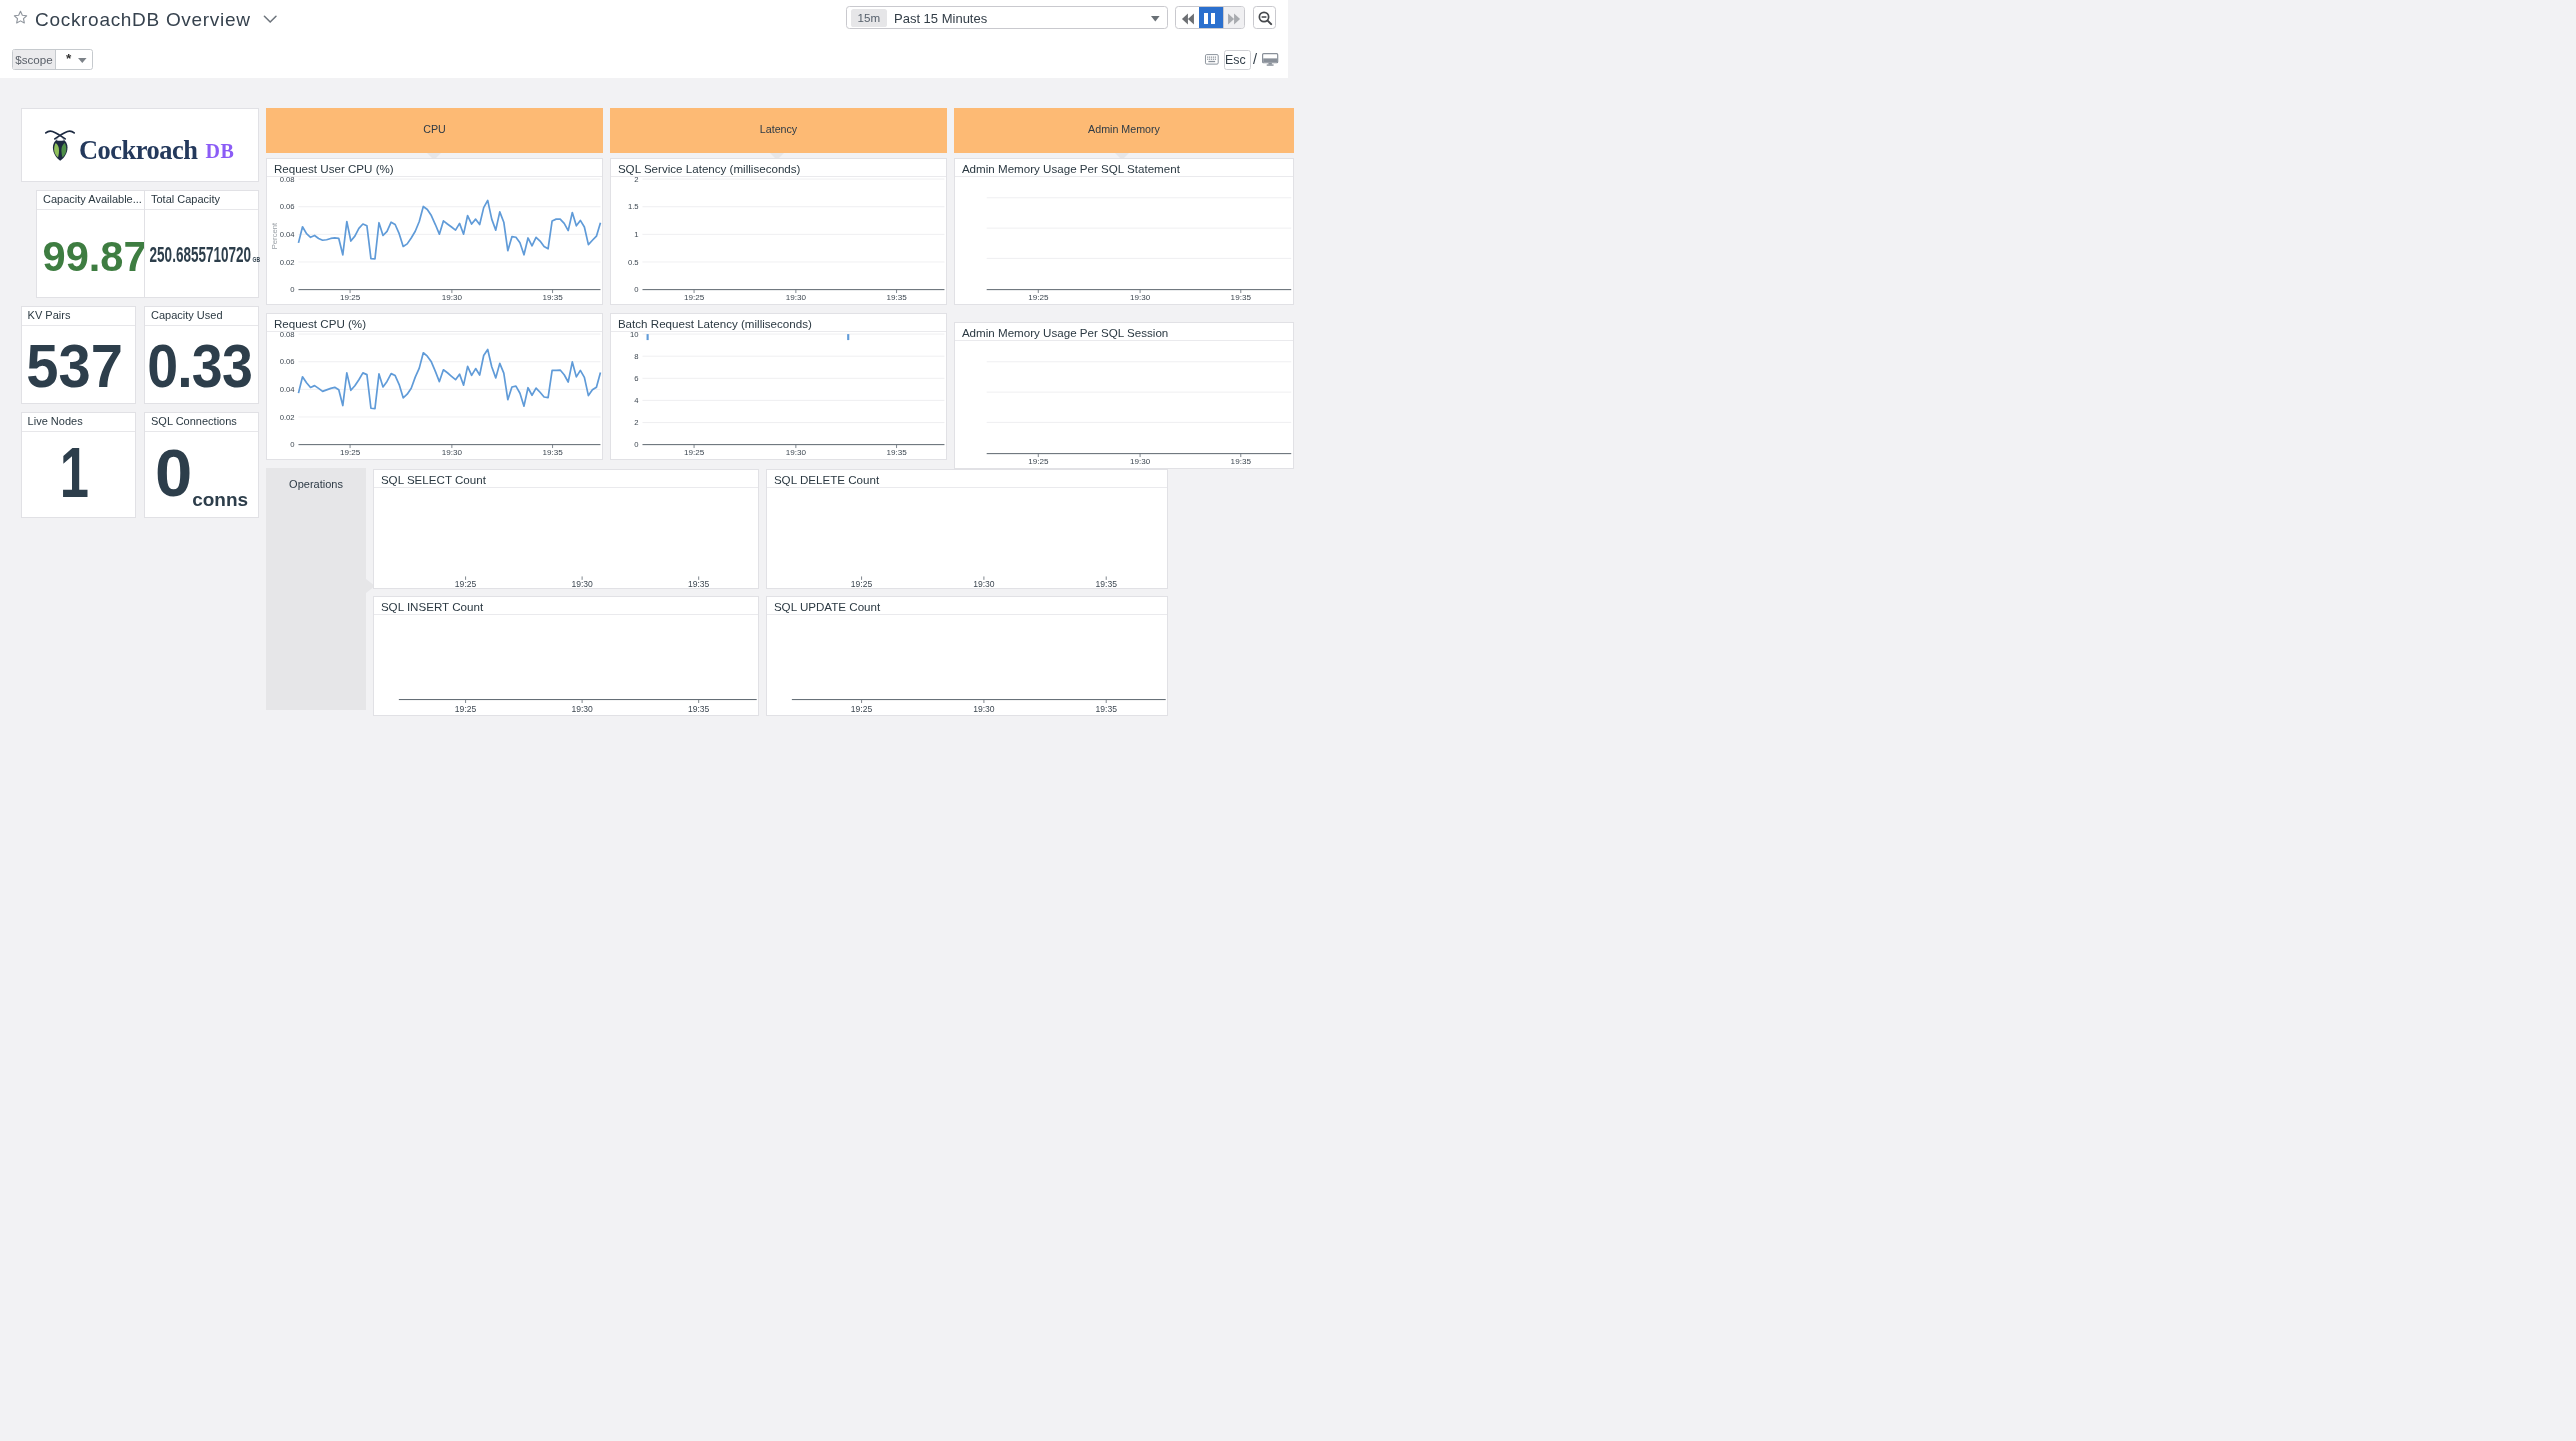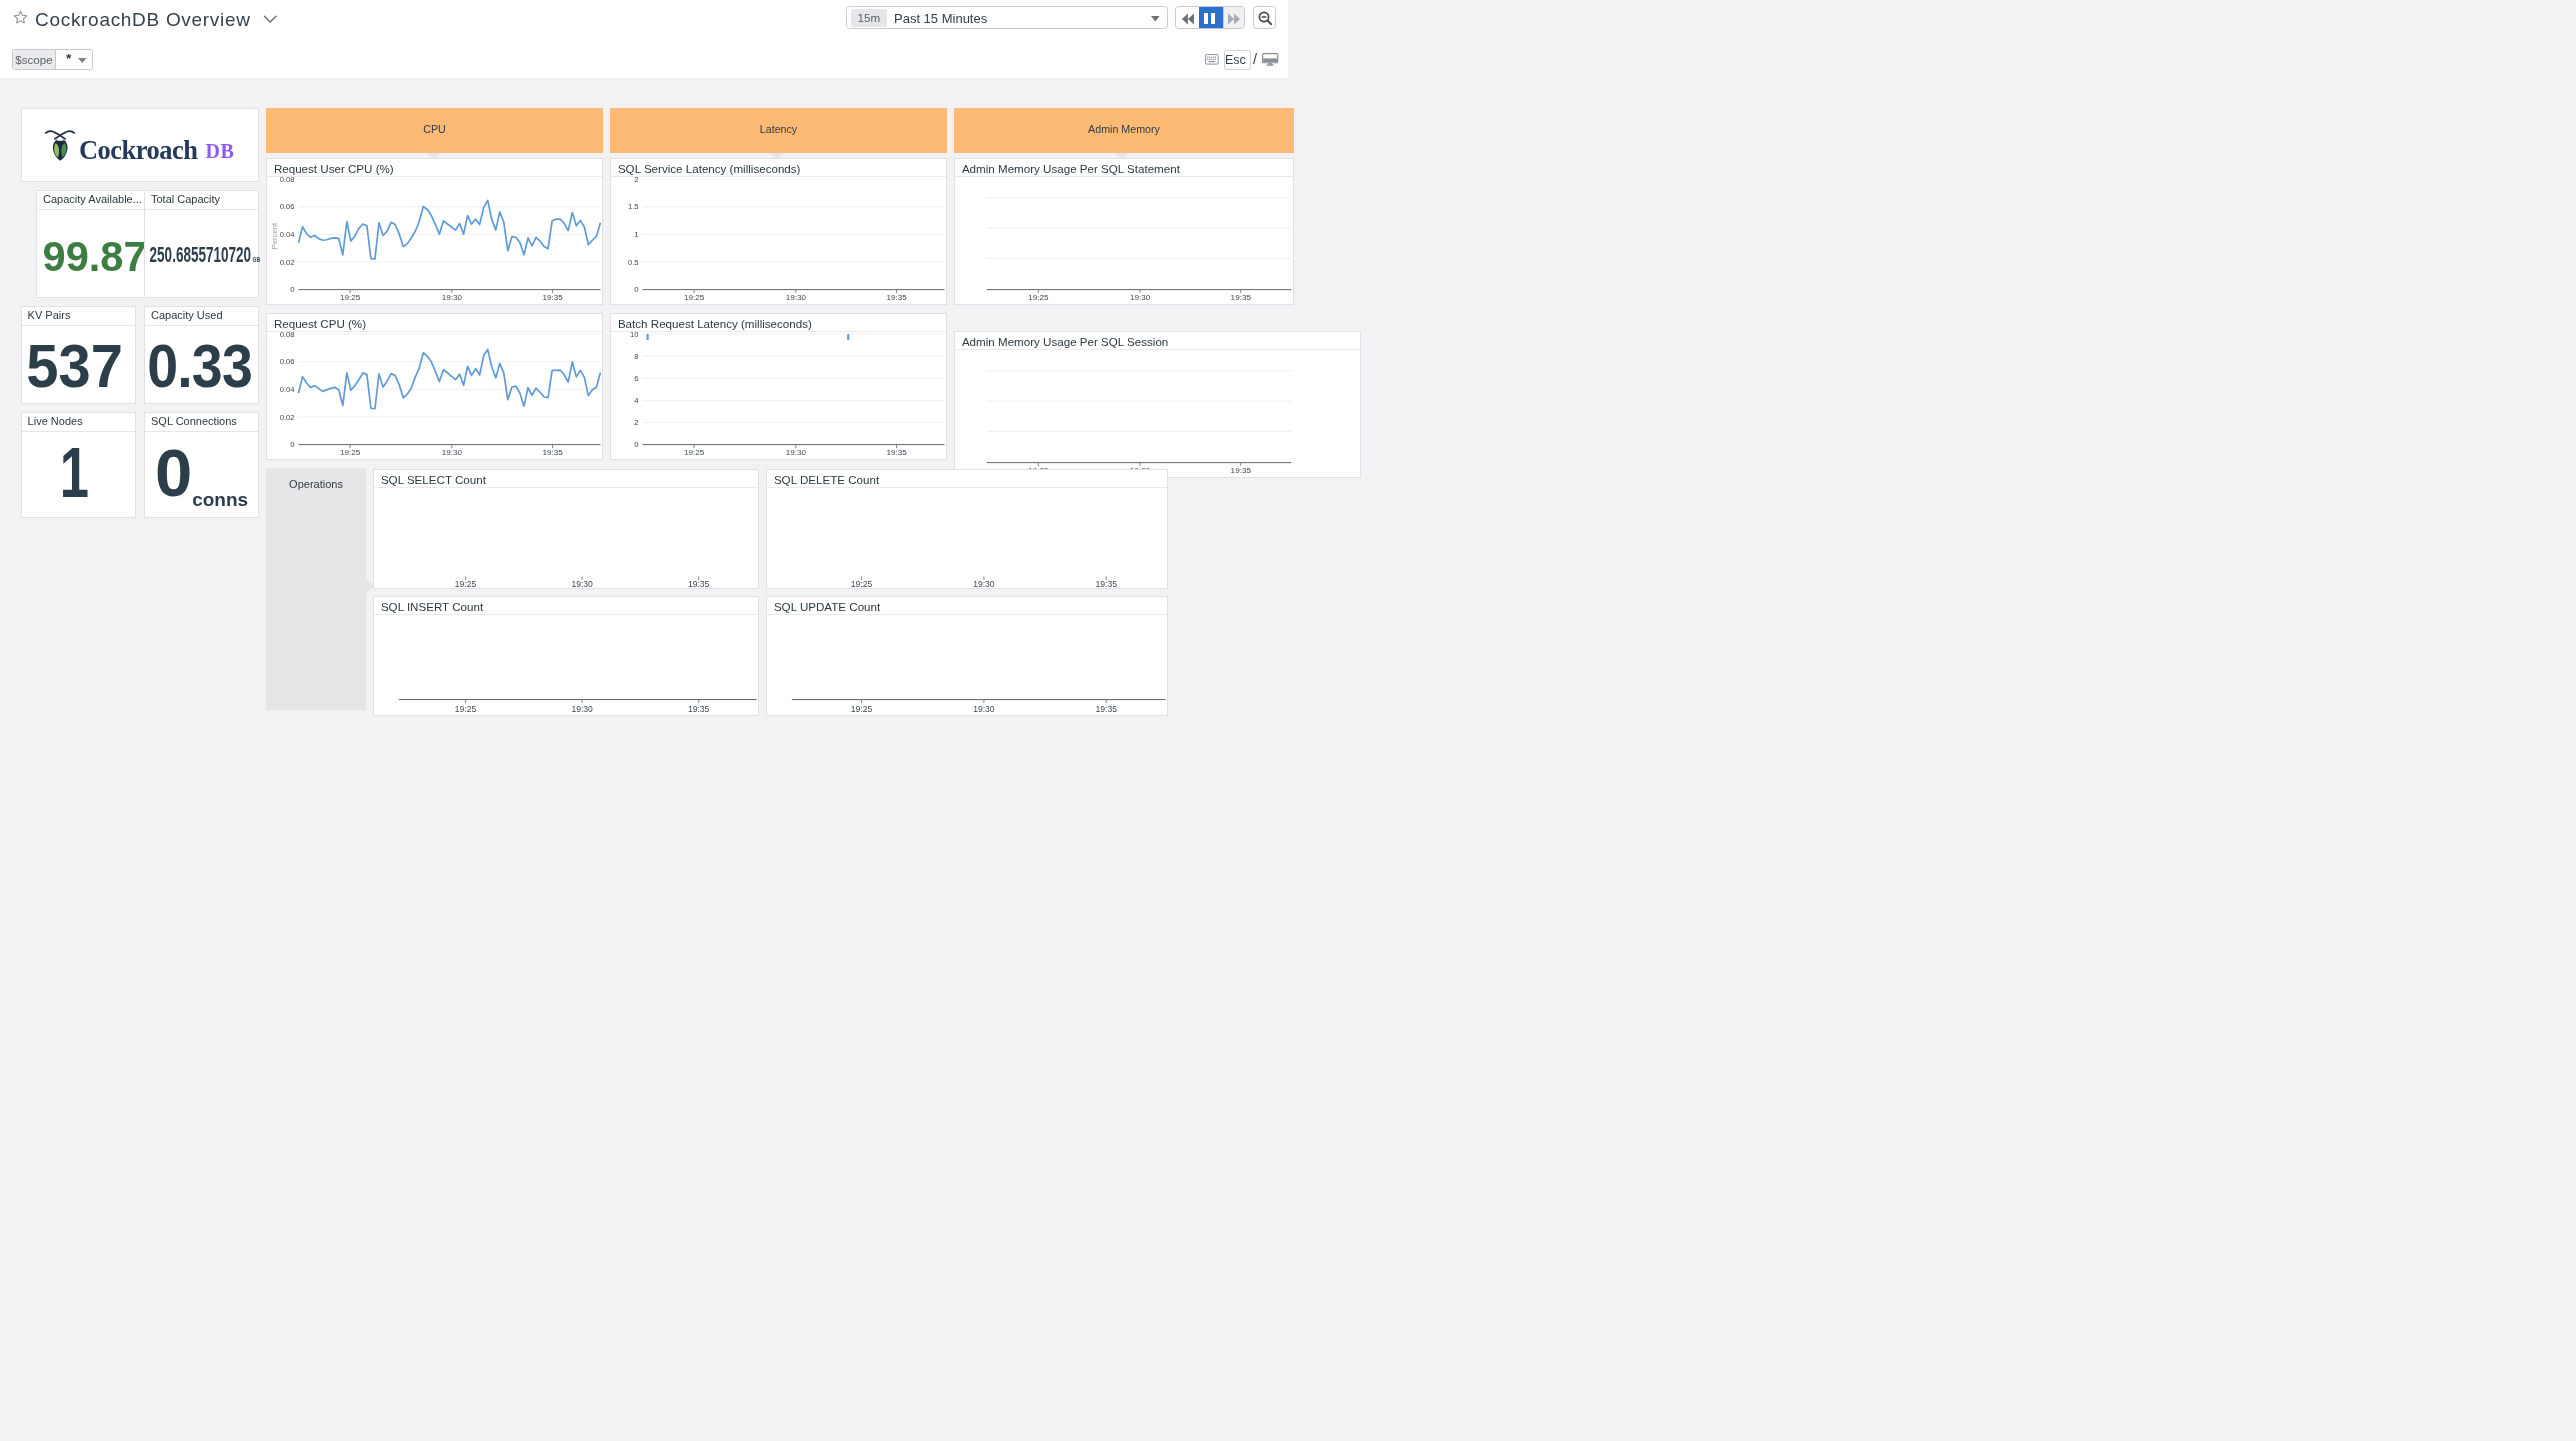--- a/index.html
+++ b/index.html
@@ -259,21 +259,21 @@
       <line x1="36.5" y1="116.2" x2="392.5" y2="116.2" stroke="#ececef" stroke-width="1"></line>
       <line x1="36.5" y1="152.7" x2="392.5" y2="152.7" stroke="#3f4a54" stroke-width="1"></line>
       <line x1="96.8" y1="152.7" x2="96.8" y2="156.7" stroke="#6a737b" stroke-width="1"></line>
       <text x="96.8" y="165.2" font-size="9.5" fill="#3e4852" text-anchor="middle">19:25</text>
       <line x1="215.8" y1="152.7" x2="215.8" y2="156.7" stroke="#6a737b" stroke-width="1"></line>
       <text x="215.8" y="165.2" font-size="9.5" fill="#3e4852" text-anchor="middle">19:30</text>
       <line x1="333.5" y1="152.7" x2="333.5" y2="156.7" stroke="#6a737b" stroke-width="1"></line>
       <text x="333.5" y="165.2" font-size="9.5" fill="#3e4852" text-anchor="middle">19:35</text>
     </svg>
   </div>
-<div class="card" style="left:954px;top:331px;width:407px;height:147px">
+<div class="card" style="left:954px;top:322px;width:340px;height:147px">
     <div class="ct">Admin Memory Usage Per SQL Session</div>
     <div class="thr"></div>
     <svg width="338" height="145" viewBox="0 0 394 169.5">
       <line x1="36.5" y1="45.3" x2="392.5" y2="45.3" stroke="#ececef" stroke-width="1"></line>
       <line x1="36.5" y1="80.8" x2="392.5" y2="80.8" stroke="#ececef" stroke-width="1"></line>
       <line x1="36.5" y1="116.2" x2="392.5" y2="116.2" stroke="#ececef" stroke-width="1"></line>
       <line x1="36.5" y1="152.7" x2="392.5" y2="152.7" stroke="#3f4a54" stroke-width="1"></line>
       <line x1="96.8" y1="152.7" x2="96.8" y2="156.7" stroke="#6a737b" stroke-width="1"></line>
       <text x="96.8" y="165.2" font-size="9.5" fill="#3e4852" text-anchor="middle">19:25</text>
       <line x1="215.8" y1="152.7" x2="215.8" y2="156.7" stroke="#6a737b" stroke-width="1"></line>

